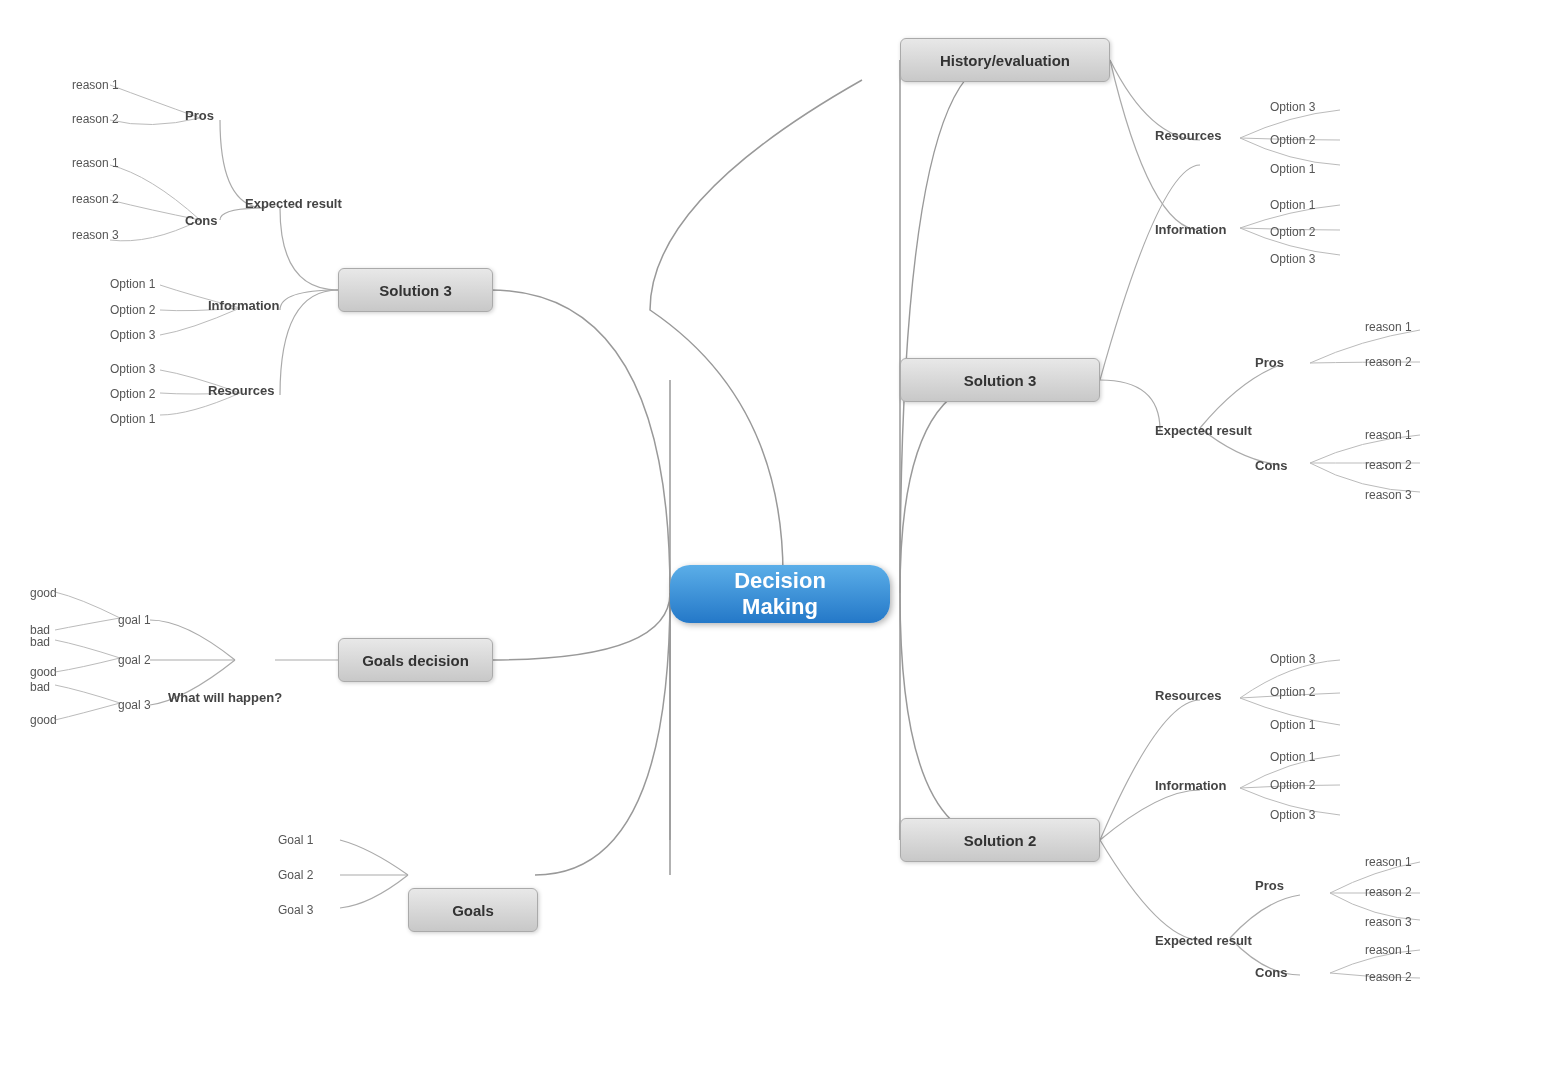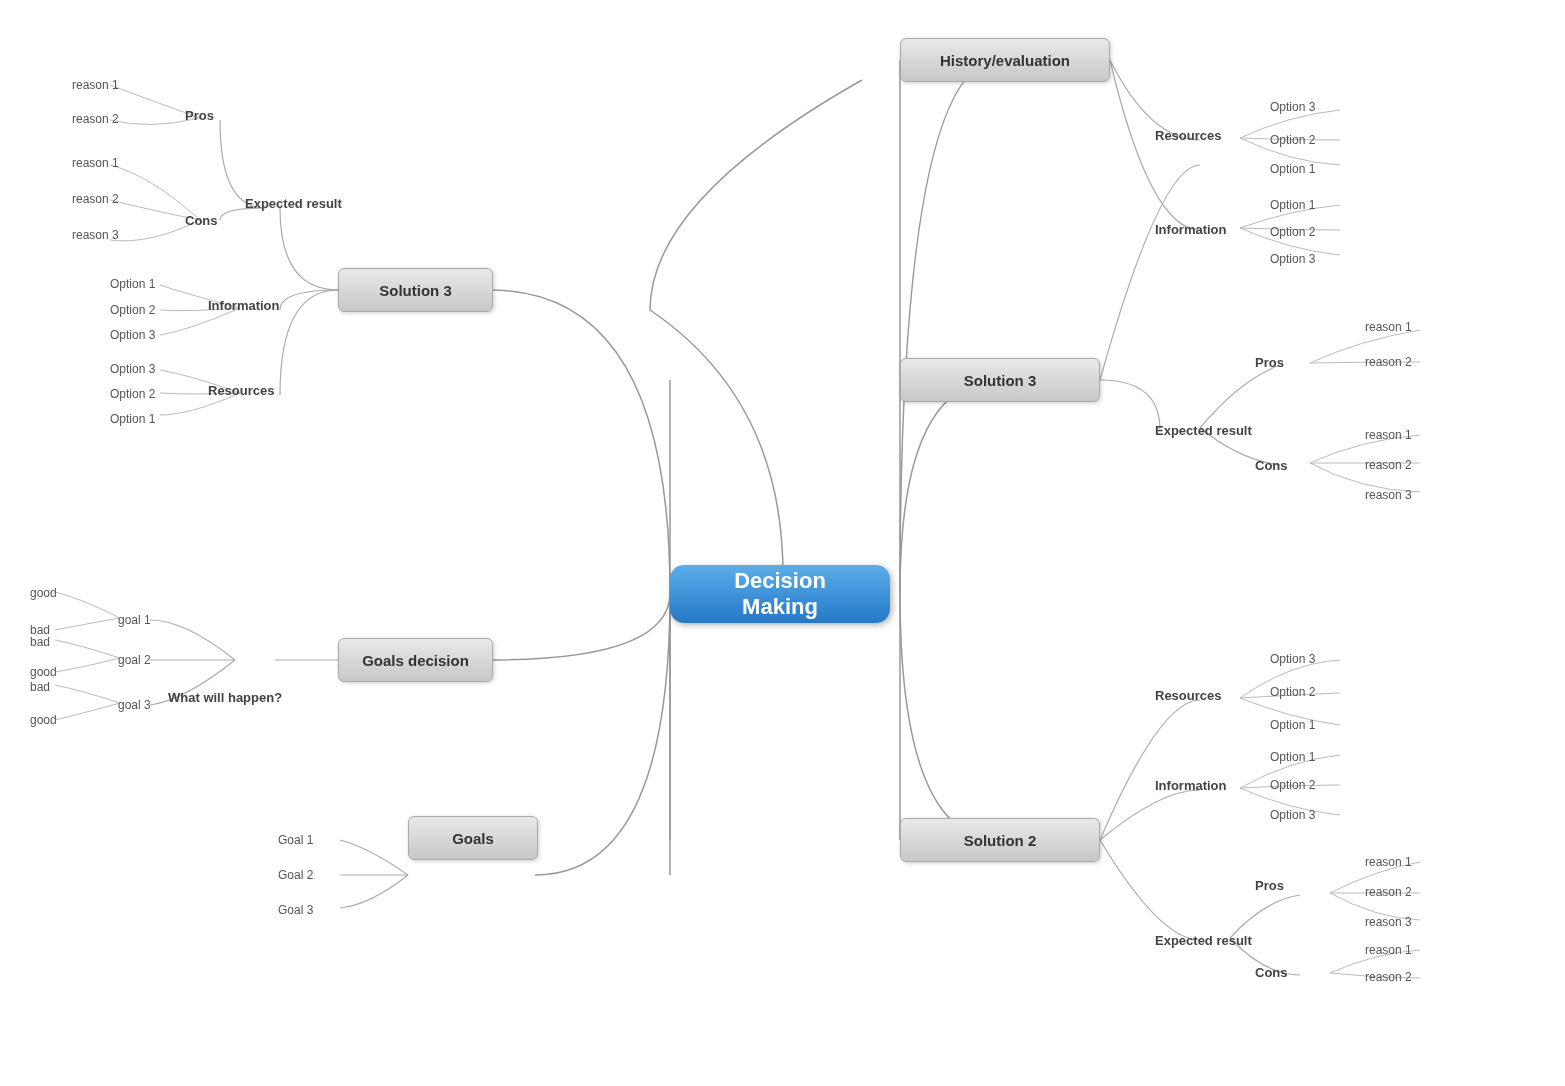--- a/index.html
+++ b/index.html
@@ -23,21 +23,21 @@
       display: flex;
       align-items: center;
       justify-content: center;
       text-align: center;
     }
     .node-center {
       background: linear-gradient(to bottom, #5baee8, #2478c8);
       color: #fff;
       font-weight: bold;
       font-size: 22px;
-      border-radius: 14px;
+      border-radius: 20px;
       padding: 14px 42px;
       box-shadow: 2px 2px 6px rgba(0,0,0,0.3);
     }
     .node-main {
       background: linear-gradient(to bottom, #e8e8e8, #c8c8c8);
       color: #333;
       font-weight: bold;
       font-size: 15px;
       border-radius: 6px;
       padding: 10px 18px;
@@ -199,21 +199,21 @@
 </div>
 
 <div class="node-box node-main" style="left:338px; top:268px; width:155px; height:44px;">
   <span>Solution 3</span>
 </div>
 
 <div class="node-box node-main" style="left:338px; top:638px; width:155px; height:44px;">
   <span>Goals decision</span>
 </div>
 
-<div class="node-box node-main" style="left:408px; top:816px; width:130px; height:44px;">
+<div class="node-box node-main" style="left:408px; top:888px; width:130px; height:44px;">
   <span>Goals</span>
 </div>
 
 <span class="node-label" style="left:245px; top:196px;">Expected result</span>
 
 <span class="node-label" style="left:185px; top:108px;">Pros</span>
 
 <span class="node-label" style="left:185px; top:213px;">Cons</span>
 
 <span class="node-small" style="left:72px; top:78px;">reason 1</span>

